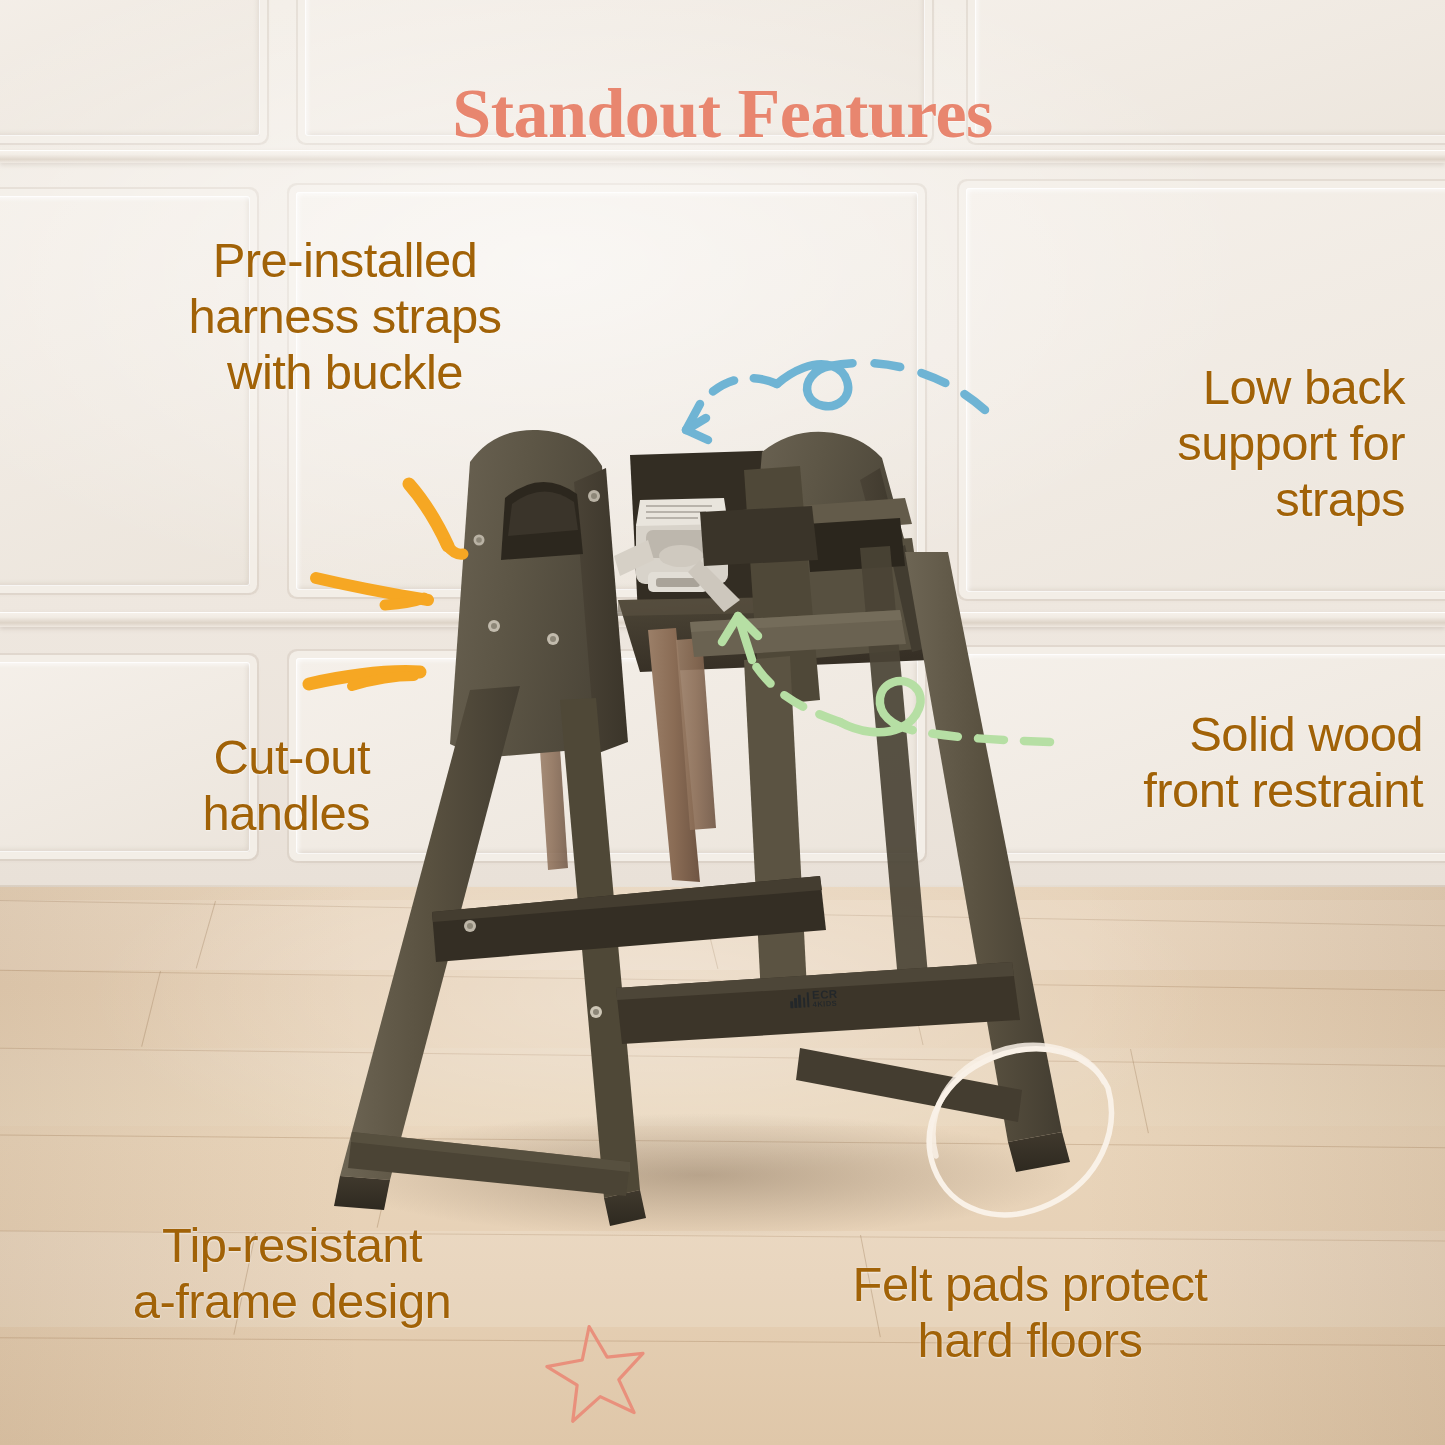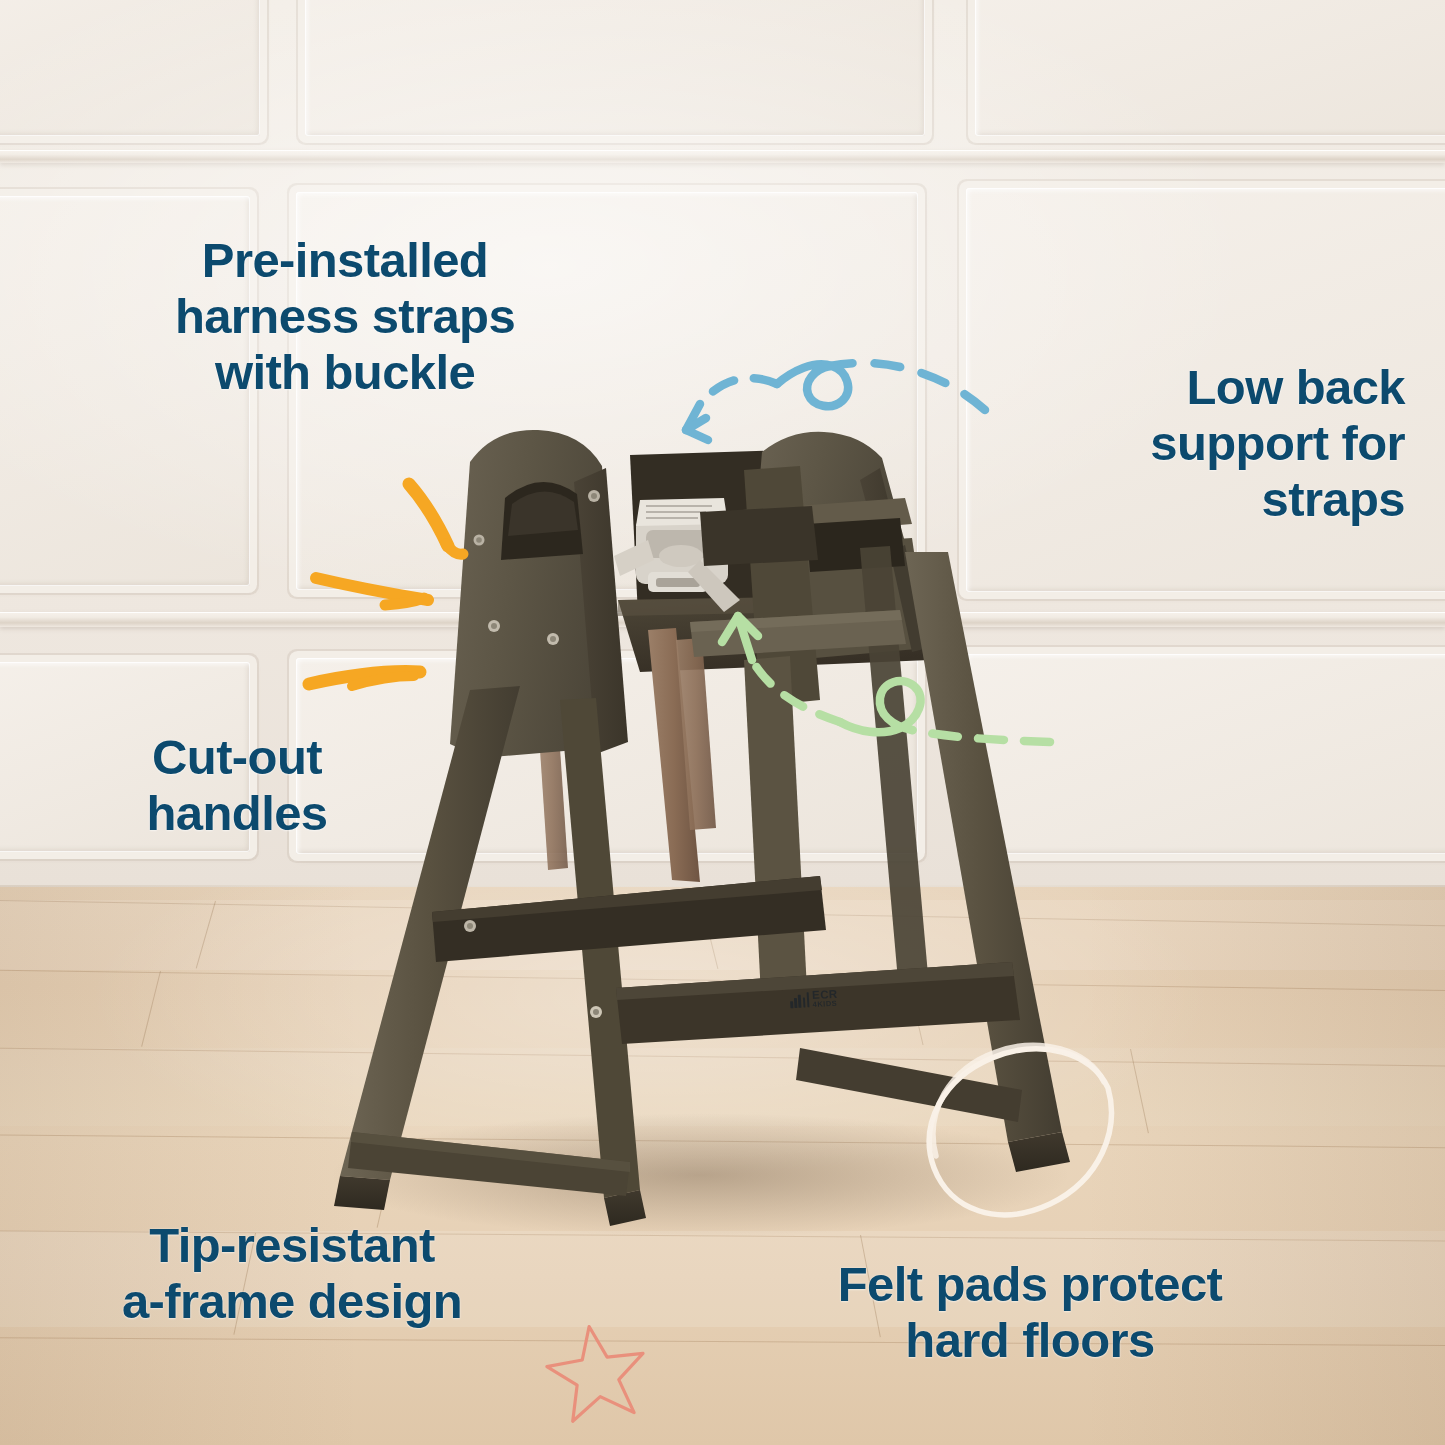--- a/index.html
+++ b/index.html
@@ -88,31 +88,31 @@
     text-align:center;
     font-family:"Liberation Serif", serif;
     font-weight:700;
     font-size:70px;
     letter-spacing:-0.5px;
     color:#e8866f;
     text-shadow:0 1px 1px rgba(255,255,255,.55);
   }
   .label{
     position:absolute;
-    color:#0c4a6e;
-    font-weight:700;
+    color:#a16207;
+    font-weight:400;
     font-size:49px;
     line-height:1.14;
     letter-spacing:-0.6px;
     text-shadow:0 0 2px rgba(255,255,255,.55), 0 1px 2px rgba(255,255,255,.45);
     white-space:pre-line;
   }
   #lbl-harness{left:146px;top:233px;text-align:center;width:398px;}
   #lbl-lowback{right:40px;top:360px;text-align:right;width:420px;}
-  #lbl-cutout{left:92px;top:730px;text-align:center;width:290px;}
+  #lbl-cutout{left:80px;top:730px;text-align:right;width:290px;}
   #lbl-solid{right:22px;top:707px;text-align:right;width:420px;}
   #lbl-tip{left:72px;top:1218px;text-align:center;width:440px;}
   #lbl-felt{right:205px;top:1257px;text-align:center;width:420px;}
 
   .doodles{position:absolute;left:0;top:0;width:1445px;height:1445px;pointer-events:none;}
 
   .ecr-logo{
     position:absolute;
     left:790px;top:990px;
     transform:rotate(-3.2deg);
@@ -339,27 +339,30 @@
       <path d="M1108 1088 C 1120 1130, 1100 1180, 1050 1204 C 998 1228, 950 1210, 934 1168
                C 918 1124, 944 1078, 992 1058 C 1040 1038, 1092 1052, 1108 1088 Z"></path>
       <path d="M1104 1082 C 1088 1050, 1040 1036, 996 1052 C 950 1068, 924 1112, 936 1156" opacity=".85"></path>
     </g>
 
     <g stroke="#e9907c" stroke-width="3.2" fill="none" stroke-linejoin="round">
       <path d="M596 1326 L 609 1359 L 645 1361 L 617 1383 L 627 1418 L 596 1397 L 565 1417 L 575 1382 L 548 1359 L 584 1358 Z" transform="rotate(-9 596 1370)"></path>
     </g>
   </svg>
 
+  <div class="headline">Standout Features</div>
 
   <div class="label" id="lbl-harness">Pre-installed
 harness straps
 with buckle</div>
   <div class="label" id="lbl-lowback">Low back
 support for
 straps</div>
   <div class="label" id="lbl-cutout">Cut-out
 handles</div>
+  <div class="label" id="lbl-solid">Solid wood
+front restraint</div>
   <div class="label" id="lbl-felt">Felt pads protect
 hard floors</div>
   <div class="label" id="lbl-tip">Tip-resistant
 a-frame design</div>
 
 </div>
 
 </body></html>

